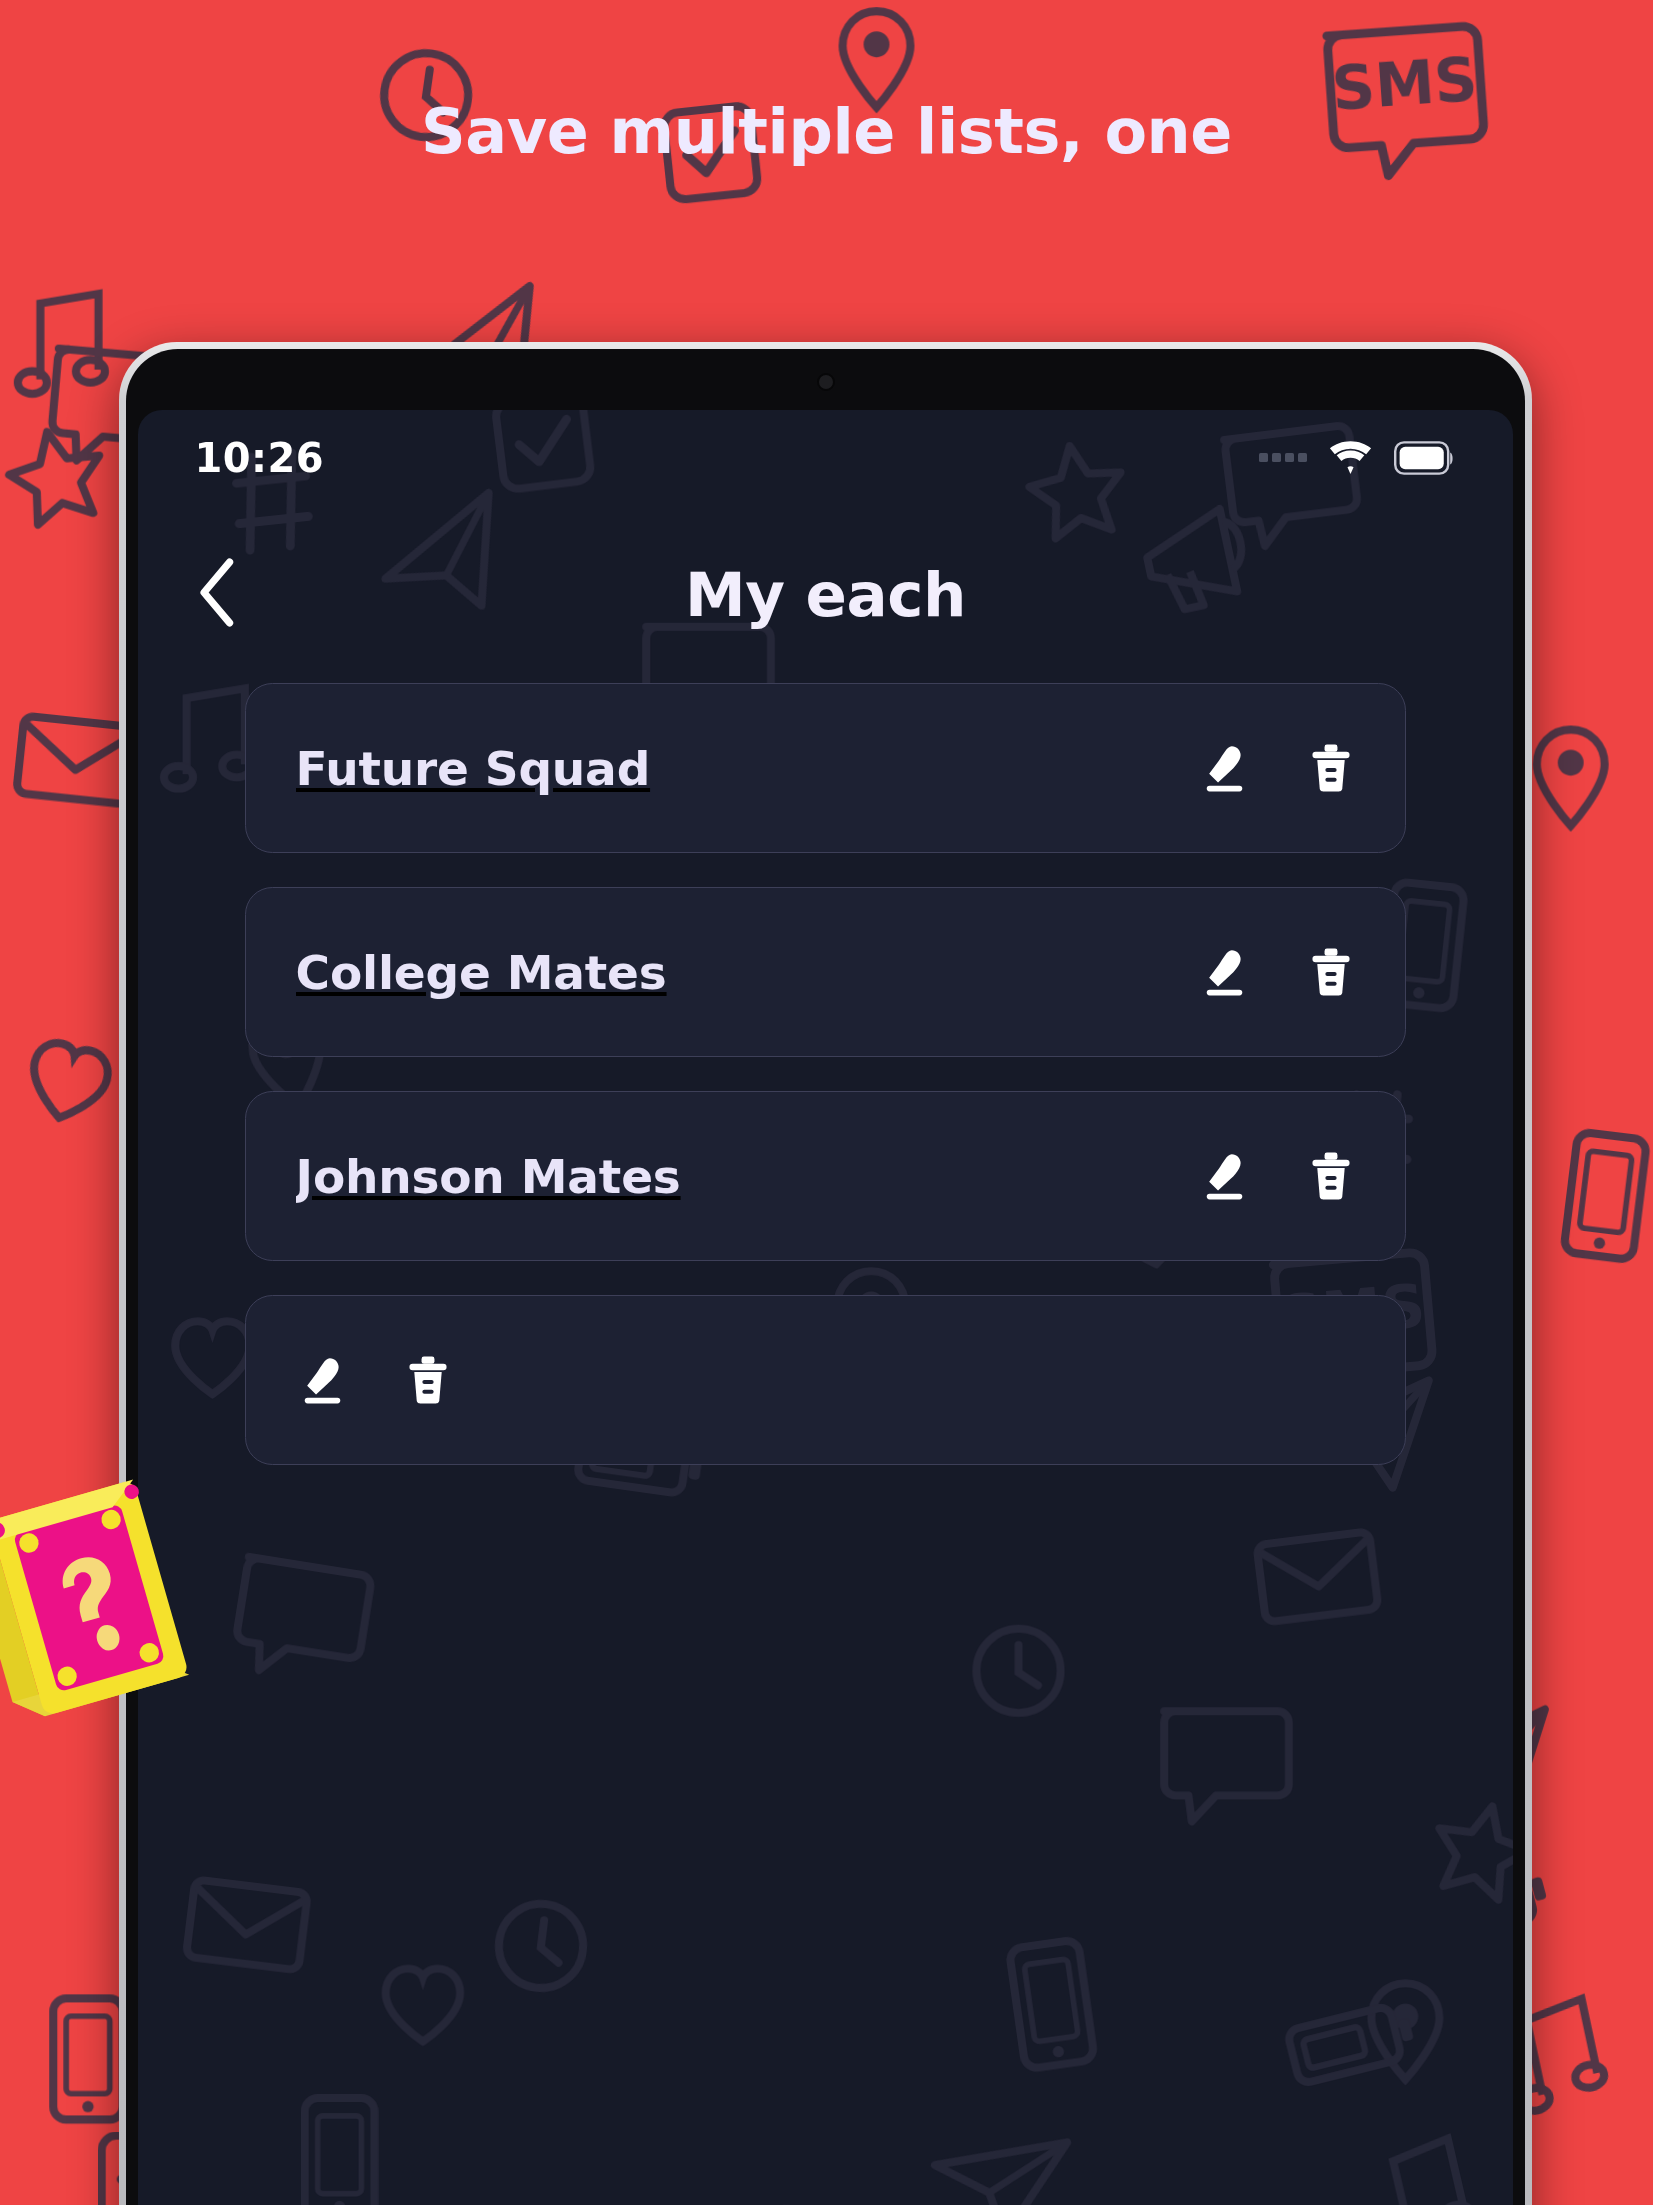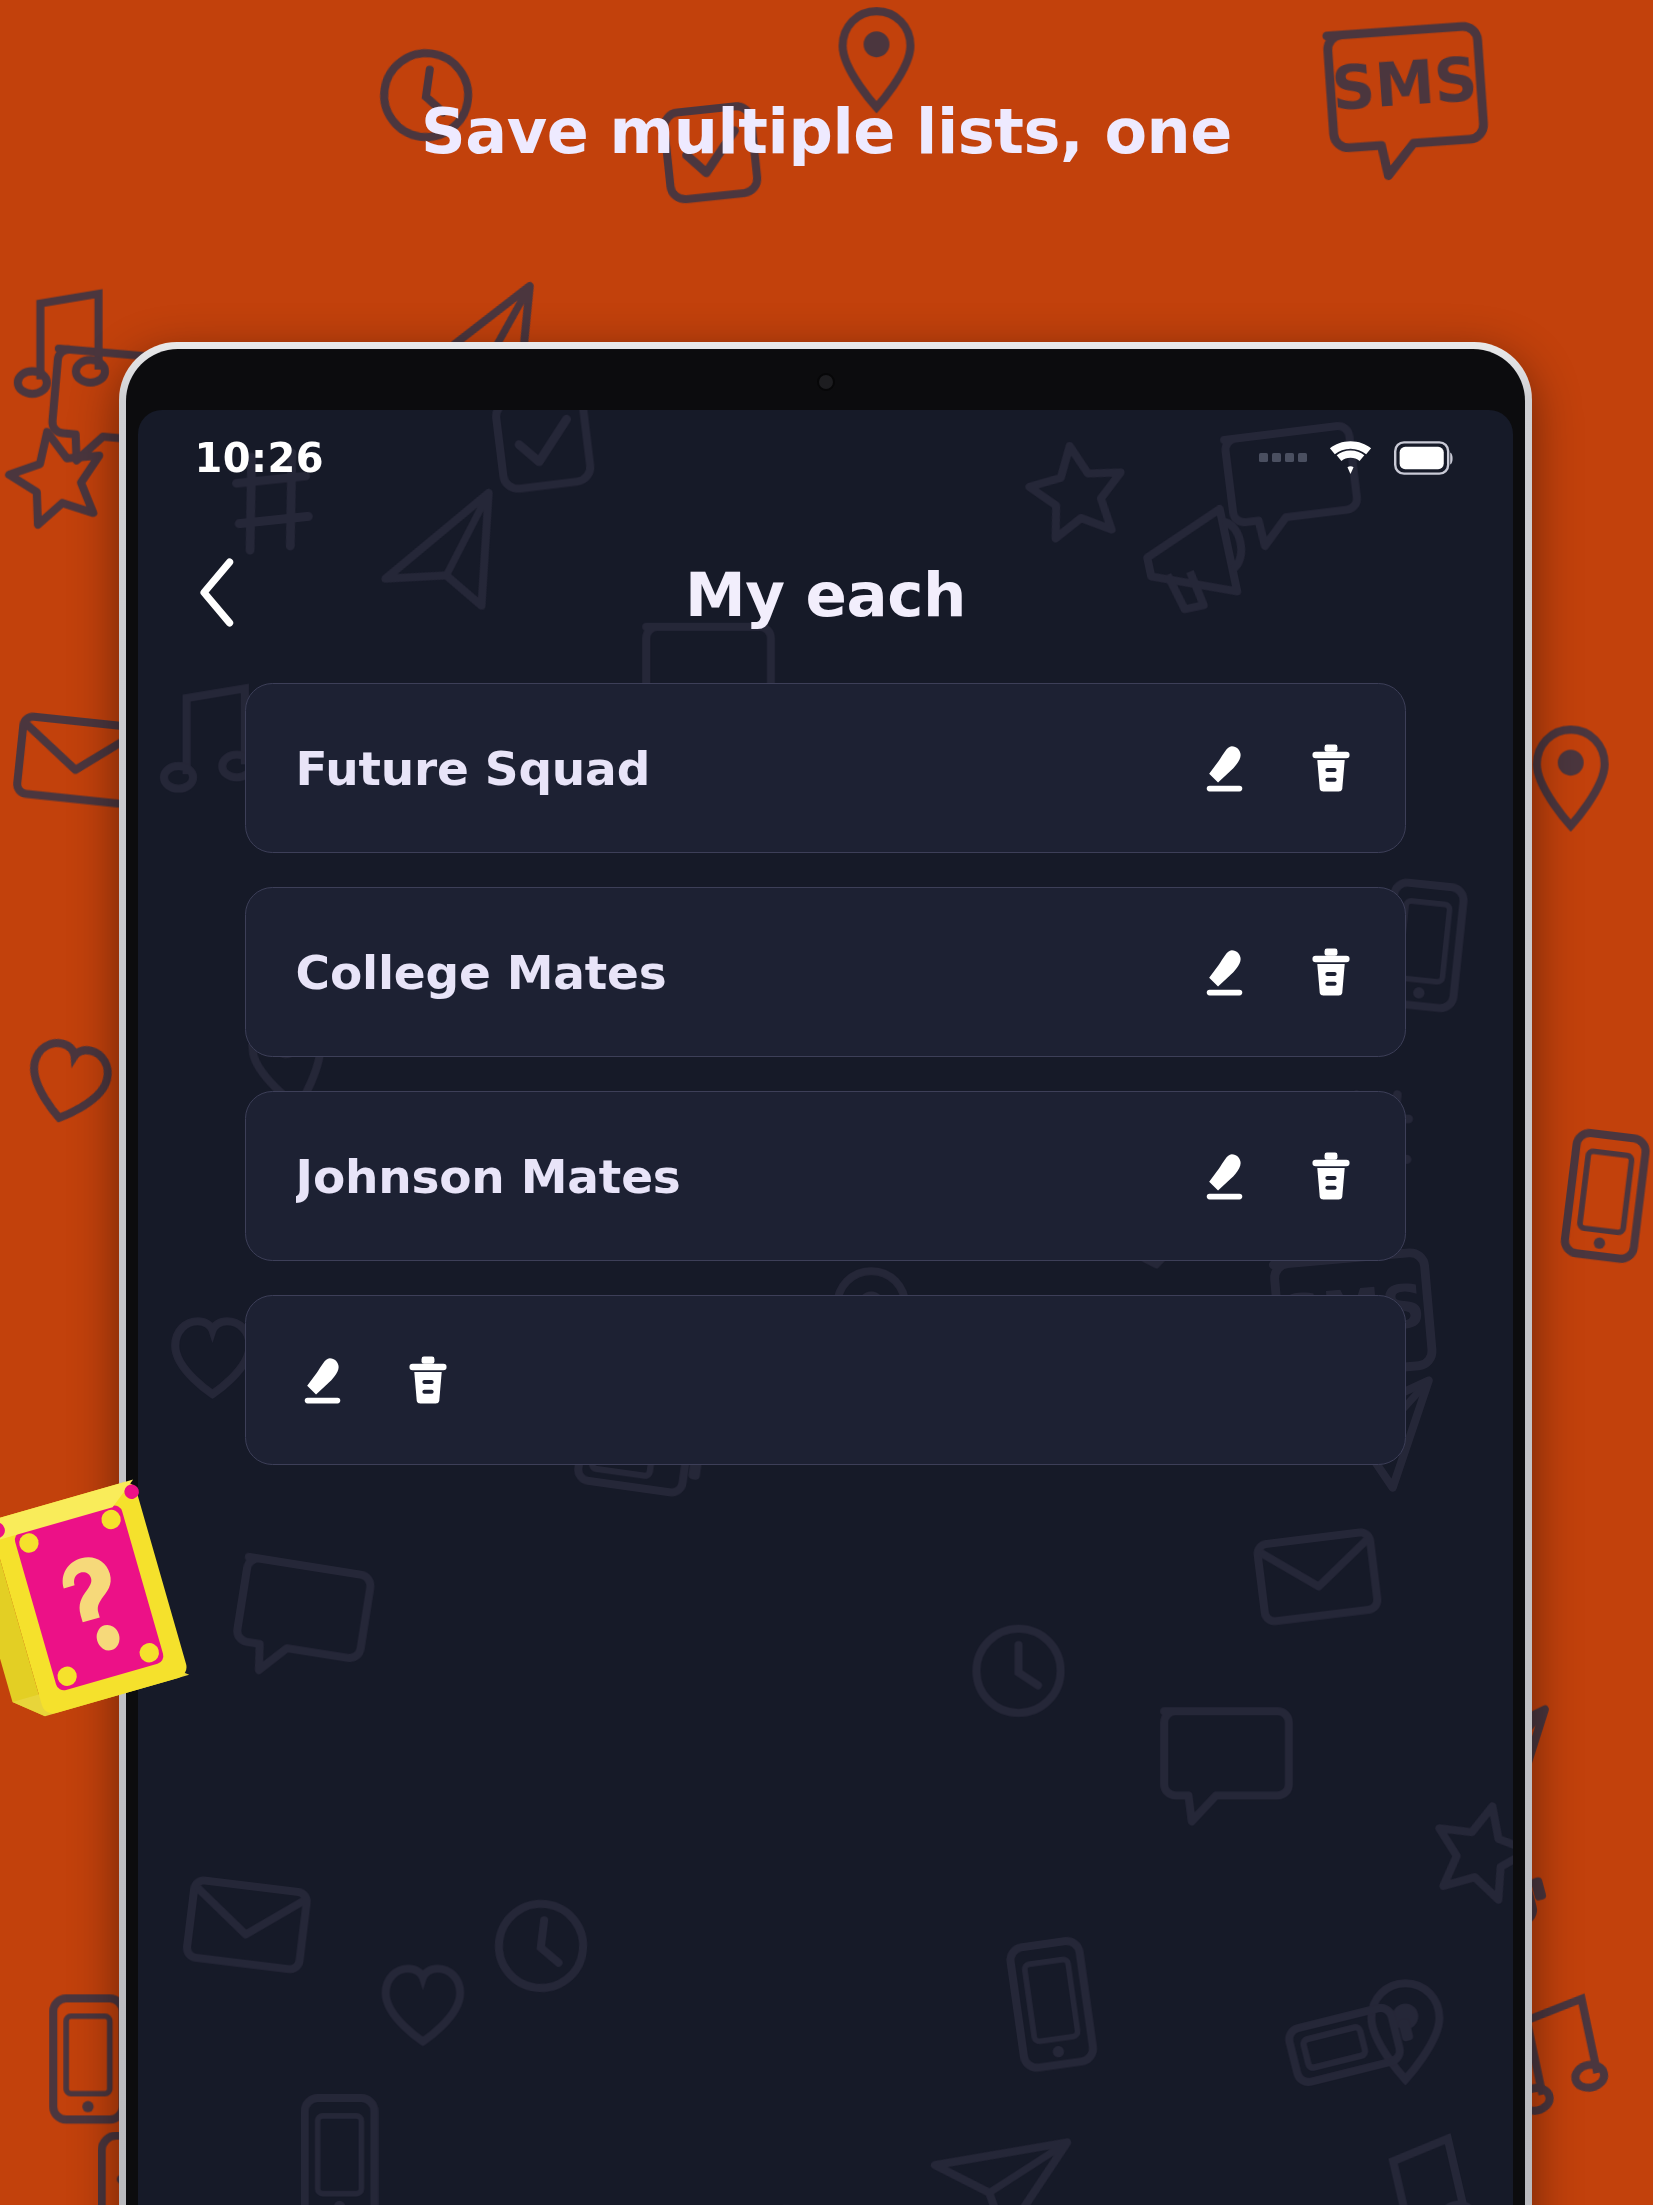--- a/index.html
+++ b/index.html
@@ -7,21 +7,21 @@
     width:1653px; height:2205px;
     background:#2a2838;
     font-family:"DejaVu Sans", sans-serif;
     overflow:hidden;
   }
 
   
   #promo {
     position:relative;
     width:1653px; height:2205px;
-    background:#c2410c;
+    background:#ef4444;
     overflow:hidden;
   }
 
   
   .doodle-layer {
     position:absolute; inset:0;
     pointer-events:none;
     opacity:1;
   }
   .doodle-layer svg { width:100%; height:100%; display:block; }
@@ -138,20 +138,21 @@
 
   
   #lists {
     position:absolute;
     left:0; top:273px;
     width:100%;
     padding:0 107px;
     display:flex; flex-direction:column;
     gap:34px;
     z-index:5;
+    text-decoration:underline;
   }
   .list-card {
     position:relative;
     height:170px;
     border-radius:27.4px;
     background:#1d2133;
     border:1.6px solid #3d3f58;
     display:flex; align-items:center;
     padding:0 48px 0 50px;
     cursor:pointer;

